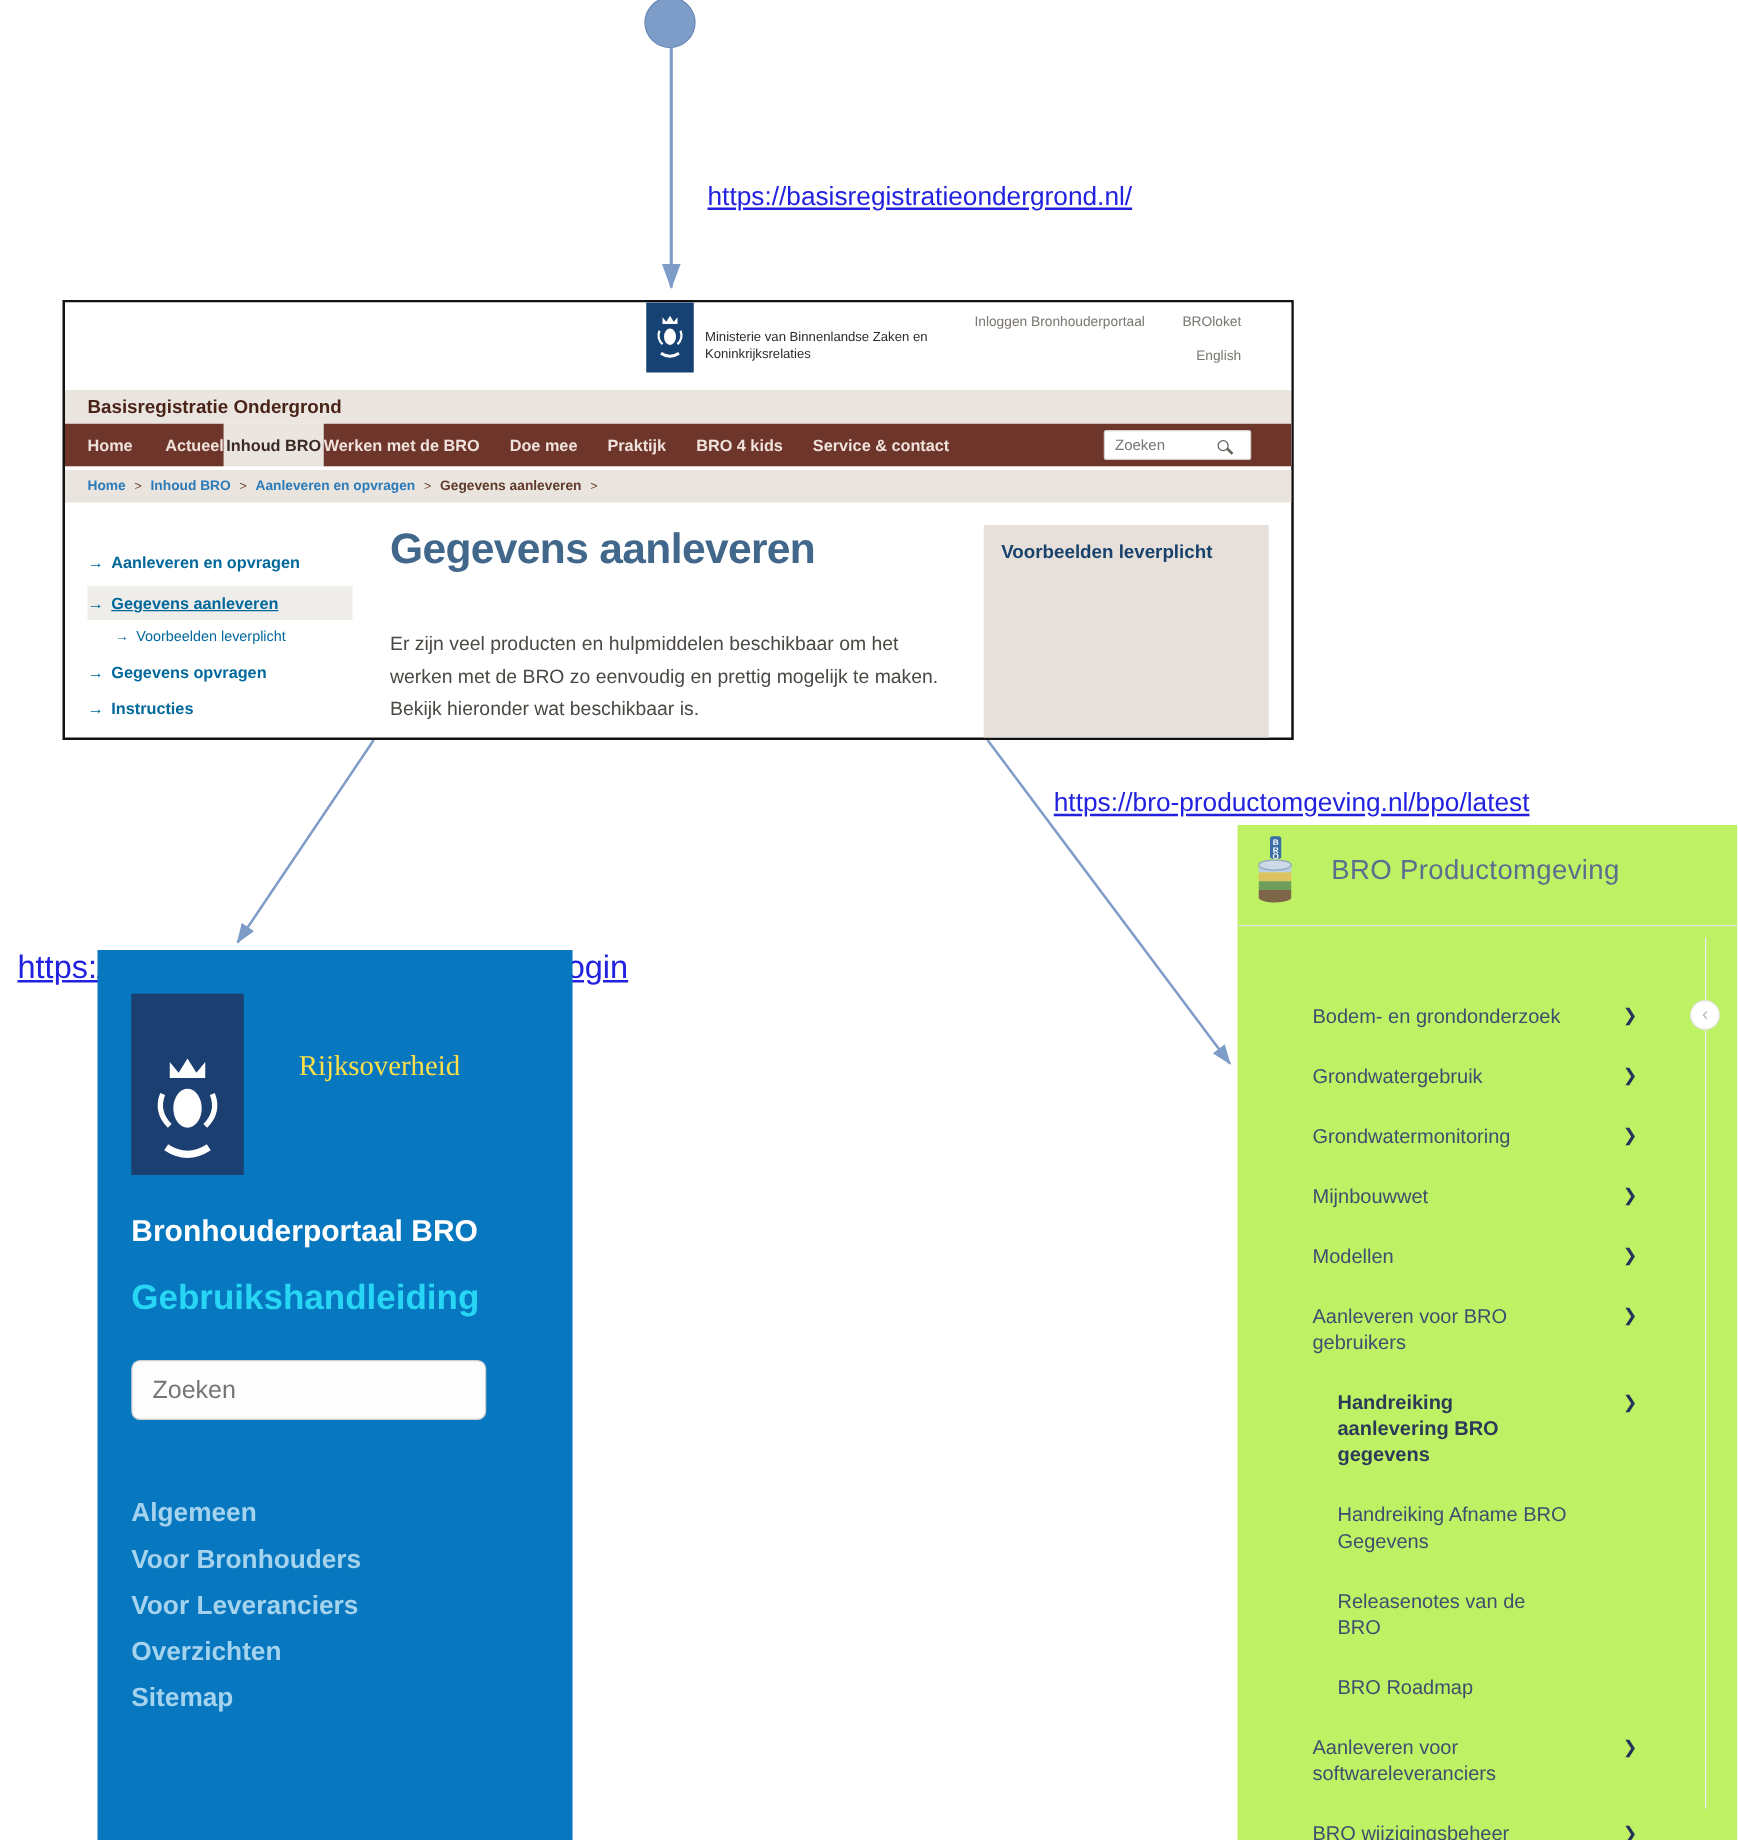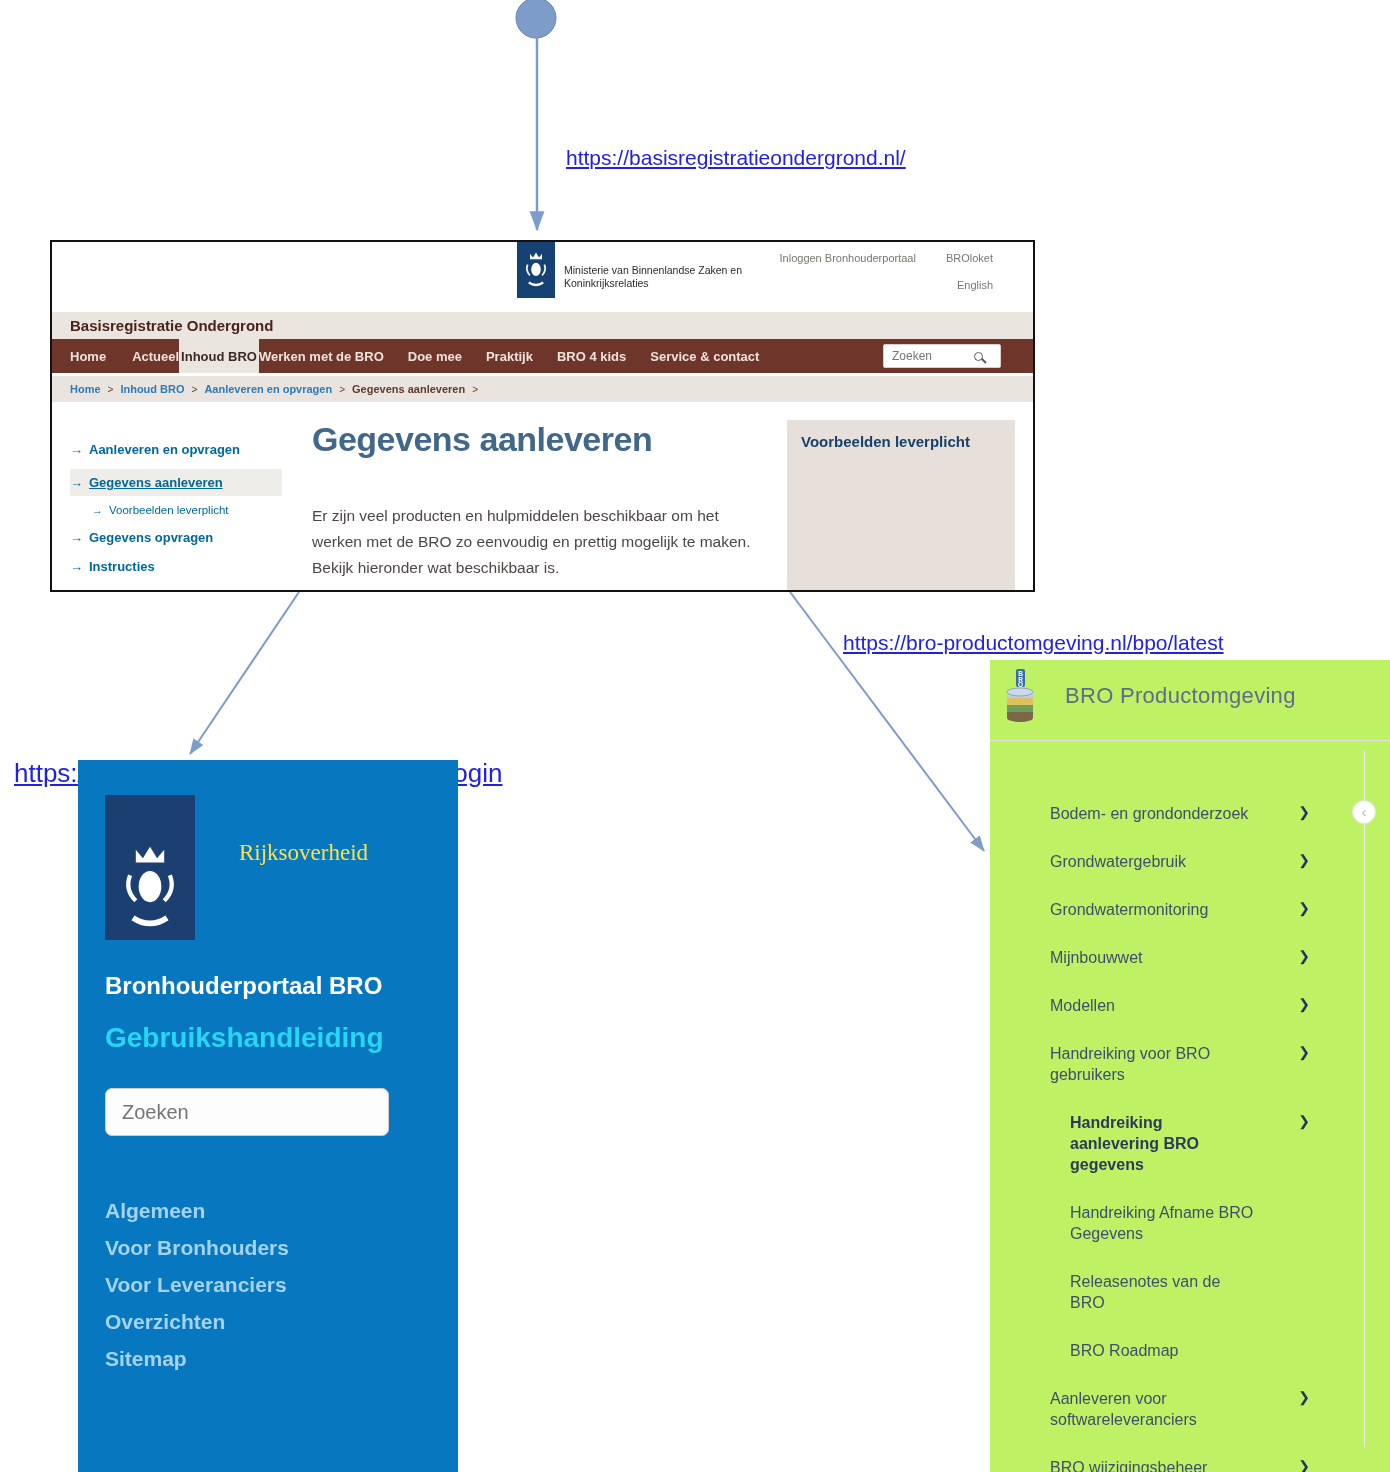--- a/index.html
+++ b/index.html
@@ -268,21 +268,21 @@
       </div>
       <div class="bpo-item">
         <span class="bpo-label">Mijnbouwwet</span>
         <span class="bpo-chevron">❯</span>
       </div>
       <div class="bpo-item">
         <span class="bpo-label">Modellen</span>
         <span class="bpo-chevron">❯</span>
       </div>
       <div class="bpo-item">
-        <span class="bpo-label">Handreiking voor BRO gebruikers</span>
+        <span class="bpo-label">Aanleveren voor BRO gebruikers</span>
         <span class="bpo-chevron">❯</span>
       </div>
       <div class="bpo-item indent bold">
         <span class="bpo-label">Handreiking aanlevering BRO gegevens</span>
         <span class="bpo-chevron">❯</span>
       </div>
       <div class="bpo-item indent">
         <span class="bpo-label">Handreiking Afname BRO Gegevens</span>
       </div>
       <div class="bpo-item indent">

